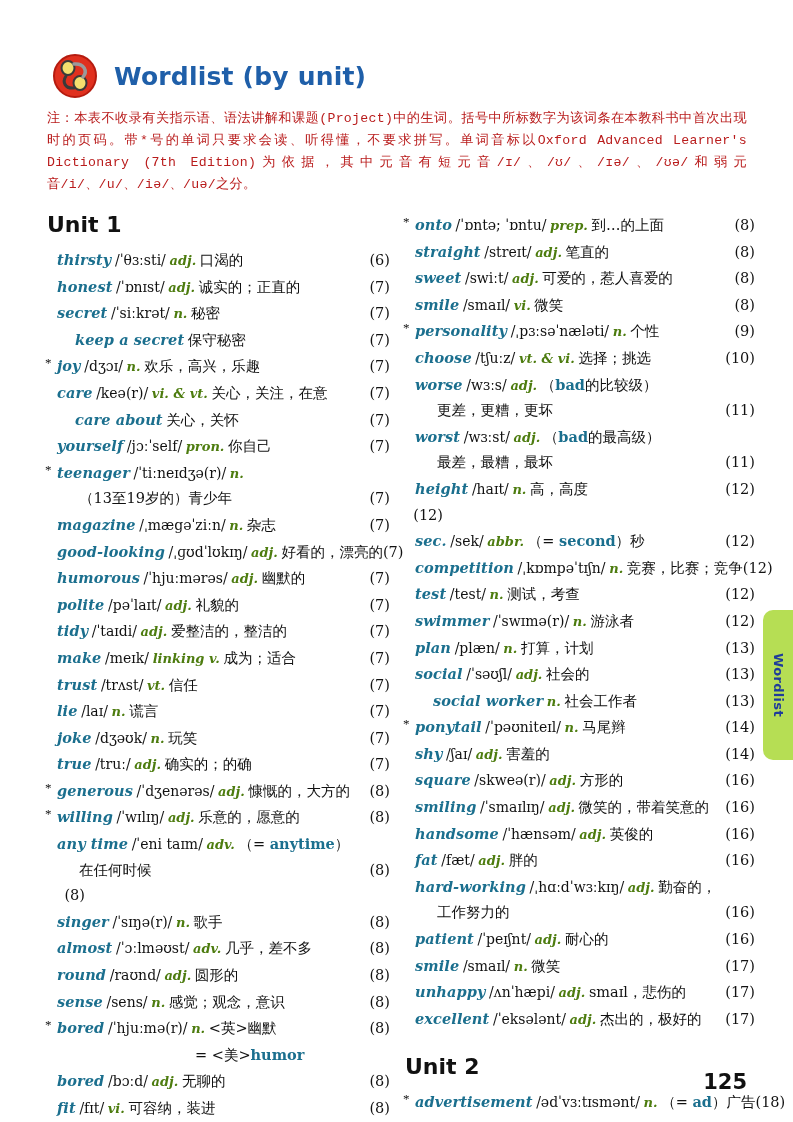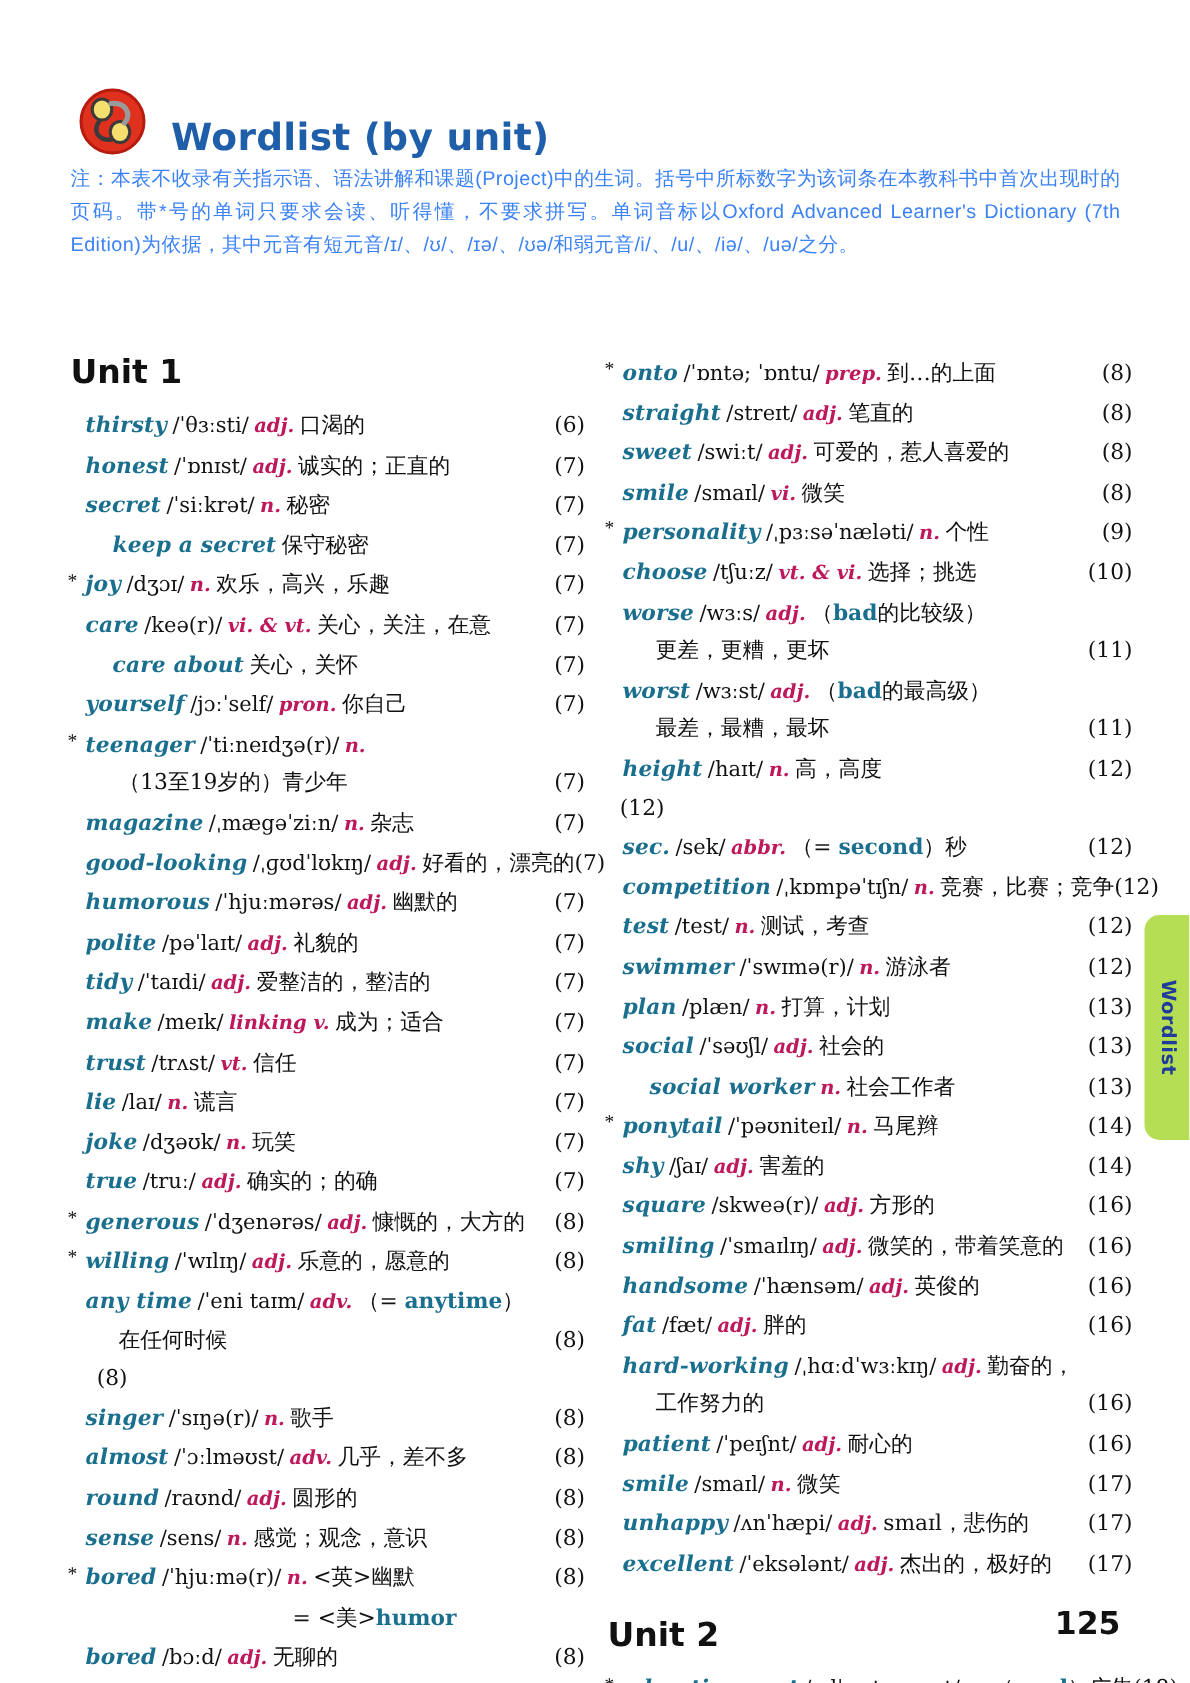--- a/index.html
+++ b/index.html
@@ -10,41 +10,41 @@
     position:relative;
     overflow:hidden;
   }
   .page{
     position:absolute;left:0;top:0;width:793px;height:1122px;
     box-sizing:border-box;
   }
   
   .header{
     position:absolute;left:50px;top:46px;width:700px;height:60px;
-    display:flex;align-items:flex-end;gap:14px;
+    display:flex;align-items:center;gap:14px;
   }
   .logo{
     width:50px;height:50px;flex:0 0 50px;position:relative;
   }
   .page-title{
     font-family:"DejaVu Sans","Liberation Sans",sans-serif;
     font-weight:bold;font-size:25px;color:#1F5FA9;
     letter-spacing:0.2px;
   }
   
   .note{
     position:absolute;left:47px;top:108px;width:700px;
-    font-family:Liberation Sans, sans-serif;
-    font-size:13.2px;line-height:22px;color:#3b82f6;
+    font-family:Liberation Mono, monospace;
+    font-size:13.2px;line-height:22px;color:#b91c1c;
     text-align:justify;
     letter-spacing:0.3px;
   }
   
   .columns{
-    position:absolute;left:45px;top:212px;width:710px;height:850px;margin-top:24px;
+    position:absolute;left:45px;top:212px;width:710px;height:850px;
   }
   .col{
     position:absolute;top:0;width:345px;
   }
   .col-left{left:0;}
   .col-right{left:358px;width:352px;}
 
   .unit-head{
     font-family:"DejaVu Sans","Liberation Sans",sans-serif;
     font-weight:bold;font-size:22px;color:#111111;
@@ -85,21 +85,21 @@
     color:#1b6f8e;font-weight:bold;
     font-family:"DejaVu Serif","Liberation Serif",serif;
     letter-spacing:0.1px;
     font-style:italic;
   }
   .ph{
     color:#111;font-family:"DejaVu Serif","Liberation Serif",serif;
     font-size:14px;
   }
   .pos{
-    font-style:italic;font-weight:bold;font-size:13px;color:#be185d;
+    font-style:italic;font-weight:bold;font-size:13px;color:#4d7c0f;
     font-family:"DejaVu Serif","Liberation Serif",serif;
   }
   .cn{
     font-family:"DejaVu Serif","Liberation Serif",serif;
     font-size:14.5px;color:#111;
   }
   .mark{color:#1b6f8e;font-weight:bold;}
 
   
   .side-tab{

